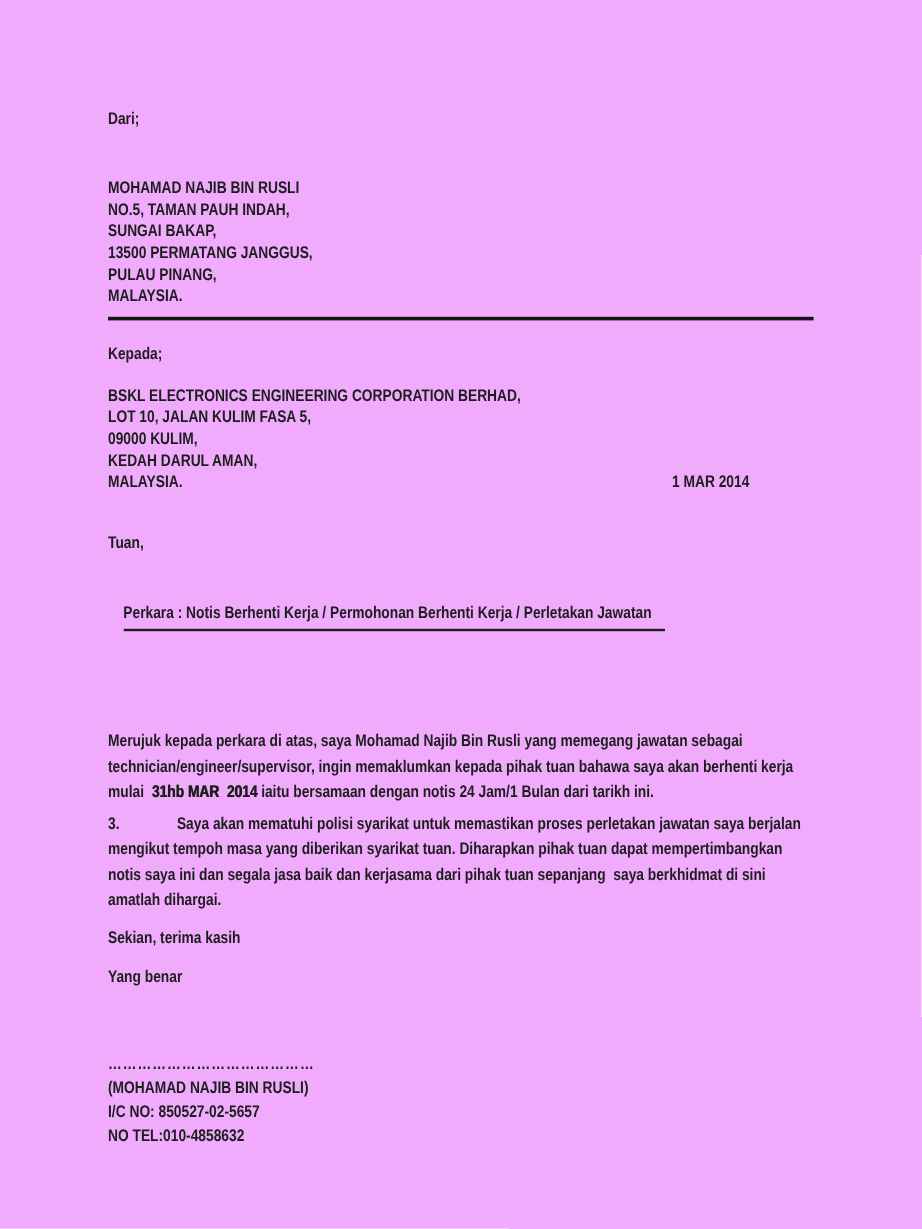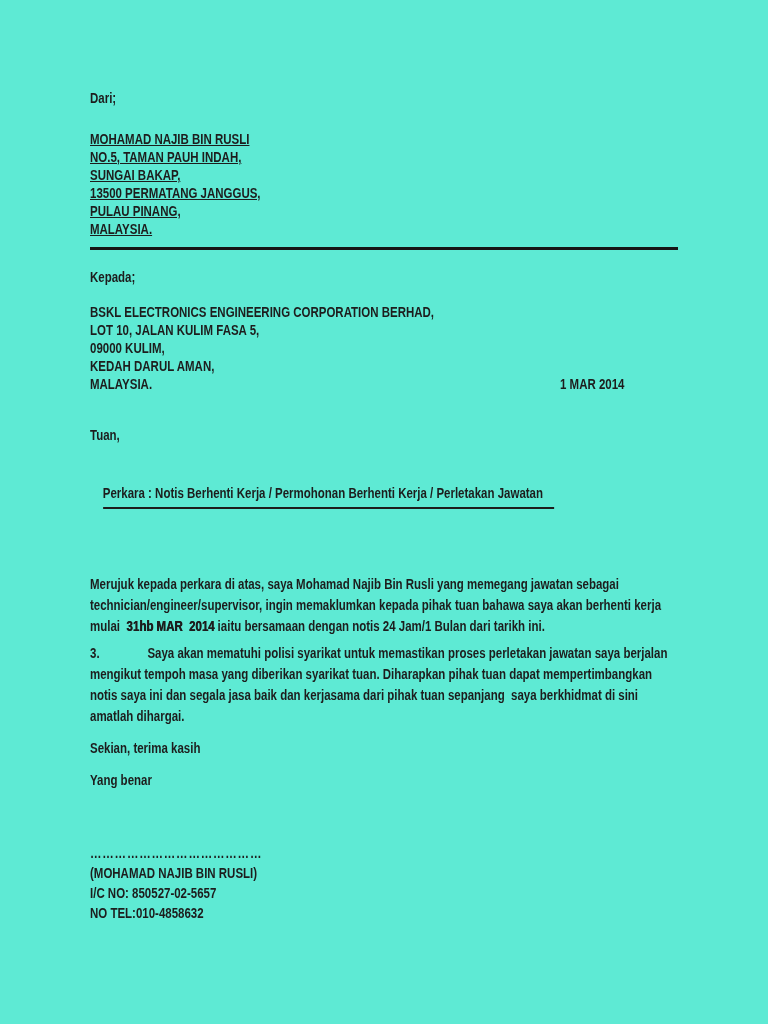--- a/index.html
+++ b/index.html
@@ -1,37 +1,37 @@
 <!DOCTYPE html>
 <html><head>
 <meta charset="utf-8">
 <style>
   html, body { margin: 0; padding: 0; background: #ffffff; }
   .paper {
     position: relative;
     width: 768px;
     height: 1024px;
-    background: #5eead4;
+    background: #f0abfc;
     overflow: hidden;
     box-sizing: border-box;
     padding: 90px 88px 0 90px;
     font-family: "Liberation Sans", sans-serif;
     font-weight: 700;
     font-size: 14px;
     color: #1d1d1d;
   }
   .txt {
     display: block;
     white-space: pre;
     transform: scaleX(0.82);
     transform-origin: 0 50%;
     line-height: 17px;
   }
   .addr-block .txt { line-height: 18px; }
-  .from-block { margin-top: 23px; text-decoration: underline; }
+  .from-block { margin-top: 40px; }
   .rule {
     margin-top: 9px;
     height: 3px;
     background: #161616;
     width: 588px;
     border: none;
   }
   .kepada { margin-top: 19px; }
   .to-block { margin-top: 17px; position: relative; }
   .date {
@@ -44,21 +44,21 @@
     line-height: 18px;
   }
   .tuan { margin-top: 34px; }
   .subject-line { margin-top: 16px; line-height: 22px; }
   .subject-inner {
     display: inline-block;
     border-bottom: 2px solid #1d1d1d;
     padding: 0 14px 3px 0;
   }
   .body-par .txt { line-height: 21px; }
-  .p1 { margin-top: 43px; }
+  .p1 { margin-top: 59px; }
   .p2 { margin-top: 10px; }
   .p3 { margin-top: 6px; }
   .pnum { display: inline-block; width: 70px; }
   .bold-date { text-shadow: 0.6px 0 currentColor; }
   .sekian { margin-top: 13px; }
   .yang-benar { margin-top: 15px; }
   .signature-block { margin-top: 54px; }
   .signature-block .txt { line-height: 20px; }
   .dotted { letter-spacing: 1px; }
 </style>

